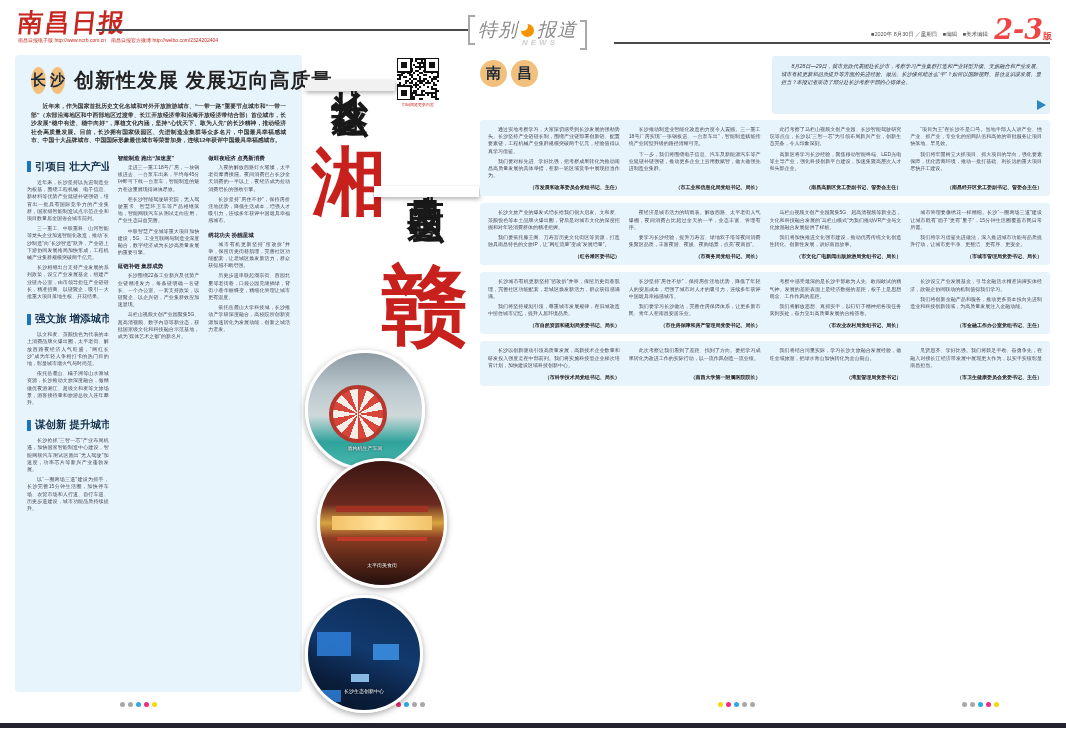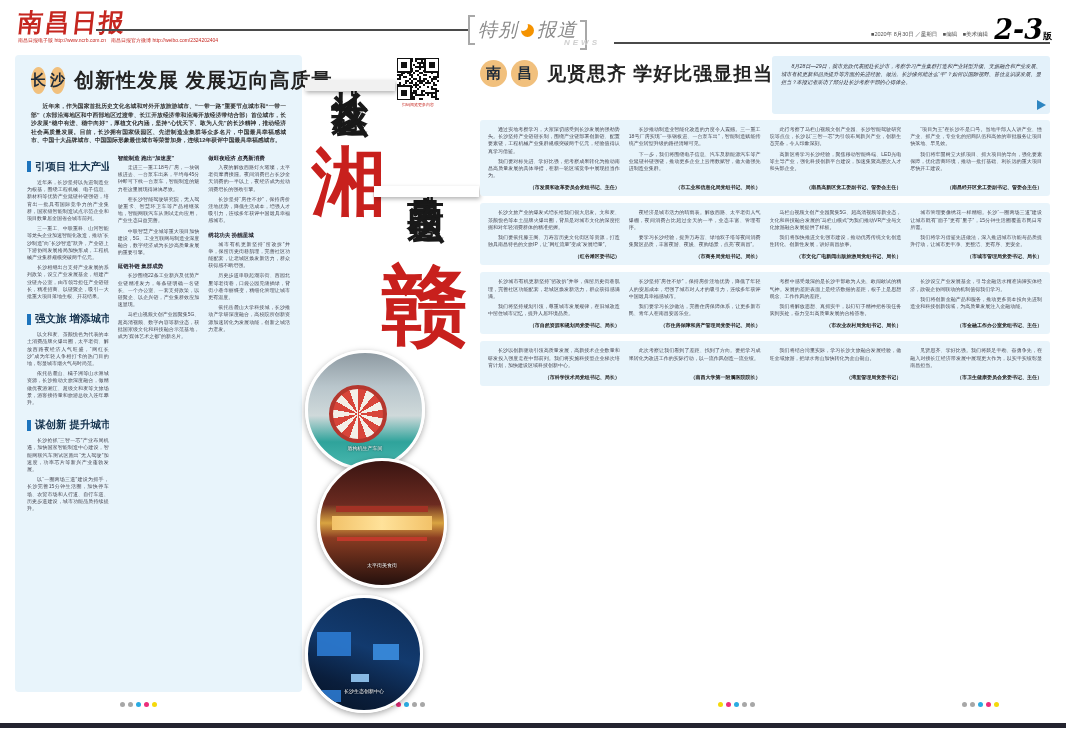--- a/index.html
+++ b/index.html
@@ -10,25 +10,25 @@
         font-size:25px;font-weight:900;color:#c5261f;transform:skewX(-6deg);letter-spacing:2px;}
   .logo-sub{position:absolute;left:18px;top:37px;font-size:5px;color:#c5261f;white-space:nowrap;}
   .hline-l{position:absolute;left:96px;top:29px;width:372px;height:2px;background:#4a4a4a;}
   .hline-r{position:absolute;left:614px;top:42px;width:436px;height:2px;background:#4a4a4a;}
   .banner{position:absolute;left:468px;top:12px;width:150px;height:36px;display:flex;align-items:center;}
   .brk{width:7px;height:30px;border:2px solid #a8a8a8;box-sizing:border-box;}
   .brk-l{border-right:none;margin-right:3px;}
   .brk-r{border-left:none;margin-left:3px;margin-top:10px;}
   .banner-word{font-family:"DejaVu Serif",serif;font-style:italic;font-size:19px;color:#8a8a8a;letter-spacing:1px;}
   .banner-sub{position:absolute;left:54px;top:26px;font-size:8px;letter-spacing:3px;color:#cfcfcf;
-              font-style:italic;font-weight:bold;margin-left:42px;}
+              font-style:italic;font-weight:bold;}
   .flame{width:13px;height:13px;border-radius:50%;background:#f59300;position:relative;margin:0 3px;}
   .flame::after{content:"";position:absolute;left:-3px;top:-3px;width:10px;height:10px;border-radius:50%;background:#fff;}
   .dateline{position:absolute;right:78px;top:31px;font-size:5.5px;color:#555;white-space:nowrap;}
-  .pagenum{position:absolute;right:14px;top:14px;font-style:italic;font-weight:bold;color:#000000;
+  .pagenum{position:absolute;right:14px;top:14px;font-style:italic;font-weight:bold;color:#ef4444;
            font-size:27px;font-family:"DejaVu Serif",serif;}
   .pagenum small{font-size:9px;font-style:normal;}
   
   .panel{background:#e8f4fb;border-radius:4px;position:absolute;box-sizing:border-box;}
   .citycircle{display:inline-flex;align-items:center;justify-content:center;width:27px;height:27px;
               border-radius:50%;background:#f1c07d;color:#1e2b3a;font-size:15px;font-weight:bold;margin-right:4px;}
   .blk-head{font-size:10.5px;font-weight:bold;color:#14324e;margin:9px 0 5px;white-space:nowrap;display:flex;align-items:center;}
   .blk-head::before{content:"";width:4px;height:11px;background:#1d74bd;margin-right:4px;flex:none;}
   .blk-para{font-size:5px;line-height:7.2px;color:#474752;text-align:justify;text-indent:2em;margin:0 0 3px;}
   .blk-mini{font-size:5.5px;font-weight:bold;color:#1e1e28;margin:4px 0 2px;}
@@ -306,21 +306,20 @@
       <span class="cap">太平街美食街</span>
     </div>
     <div class="ph p3">
       <span class="cap">长沙生态创新中心</span>
     </div>
 </div>
 
 <div id="right-head">
   <span class="citycircle">南</span>
   <span class="citycircle">昌</span>
-  <span class="headline-txt">见贤思齐 学好比强显担当</span>
 </div>
 <div id="right-intro">
   <span>8月28日—29日，我市党政代表团赴长沙市，考察学习产业集群打造和产业转型升级、文旅融合和产业发展、城市有机更新和品质提升等方面的先进经验、做法。长沙缘何能这么“干”？如何以国际视野、首位意识谋发展、显担当？本报记者采访了部分赴长沙考察干部的心得体会。</span>
   <span class="arrow"></span>
 </div>
 <div id="right-bands">
   <div class="rband">
       <div class="rcol">
           <div class="blk-para">通过实地考察学习，大家深切感受到长沙发展的强劲势头。长沙坚持产业链链长制，围绕产业链部署创新链、配置要素链，工程机械产业集群规模突破两千亿元，经验值得认真学习借鉴。</div>
         <div class="blk-para">我们要对标先进、学好比强，把考察成果转化为推动南昌高质量发展的具体举措，在新一轮区域竞争中展现担当作为。</div>

